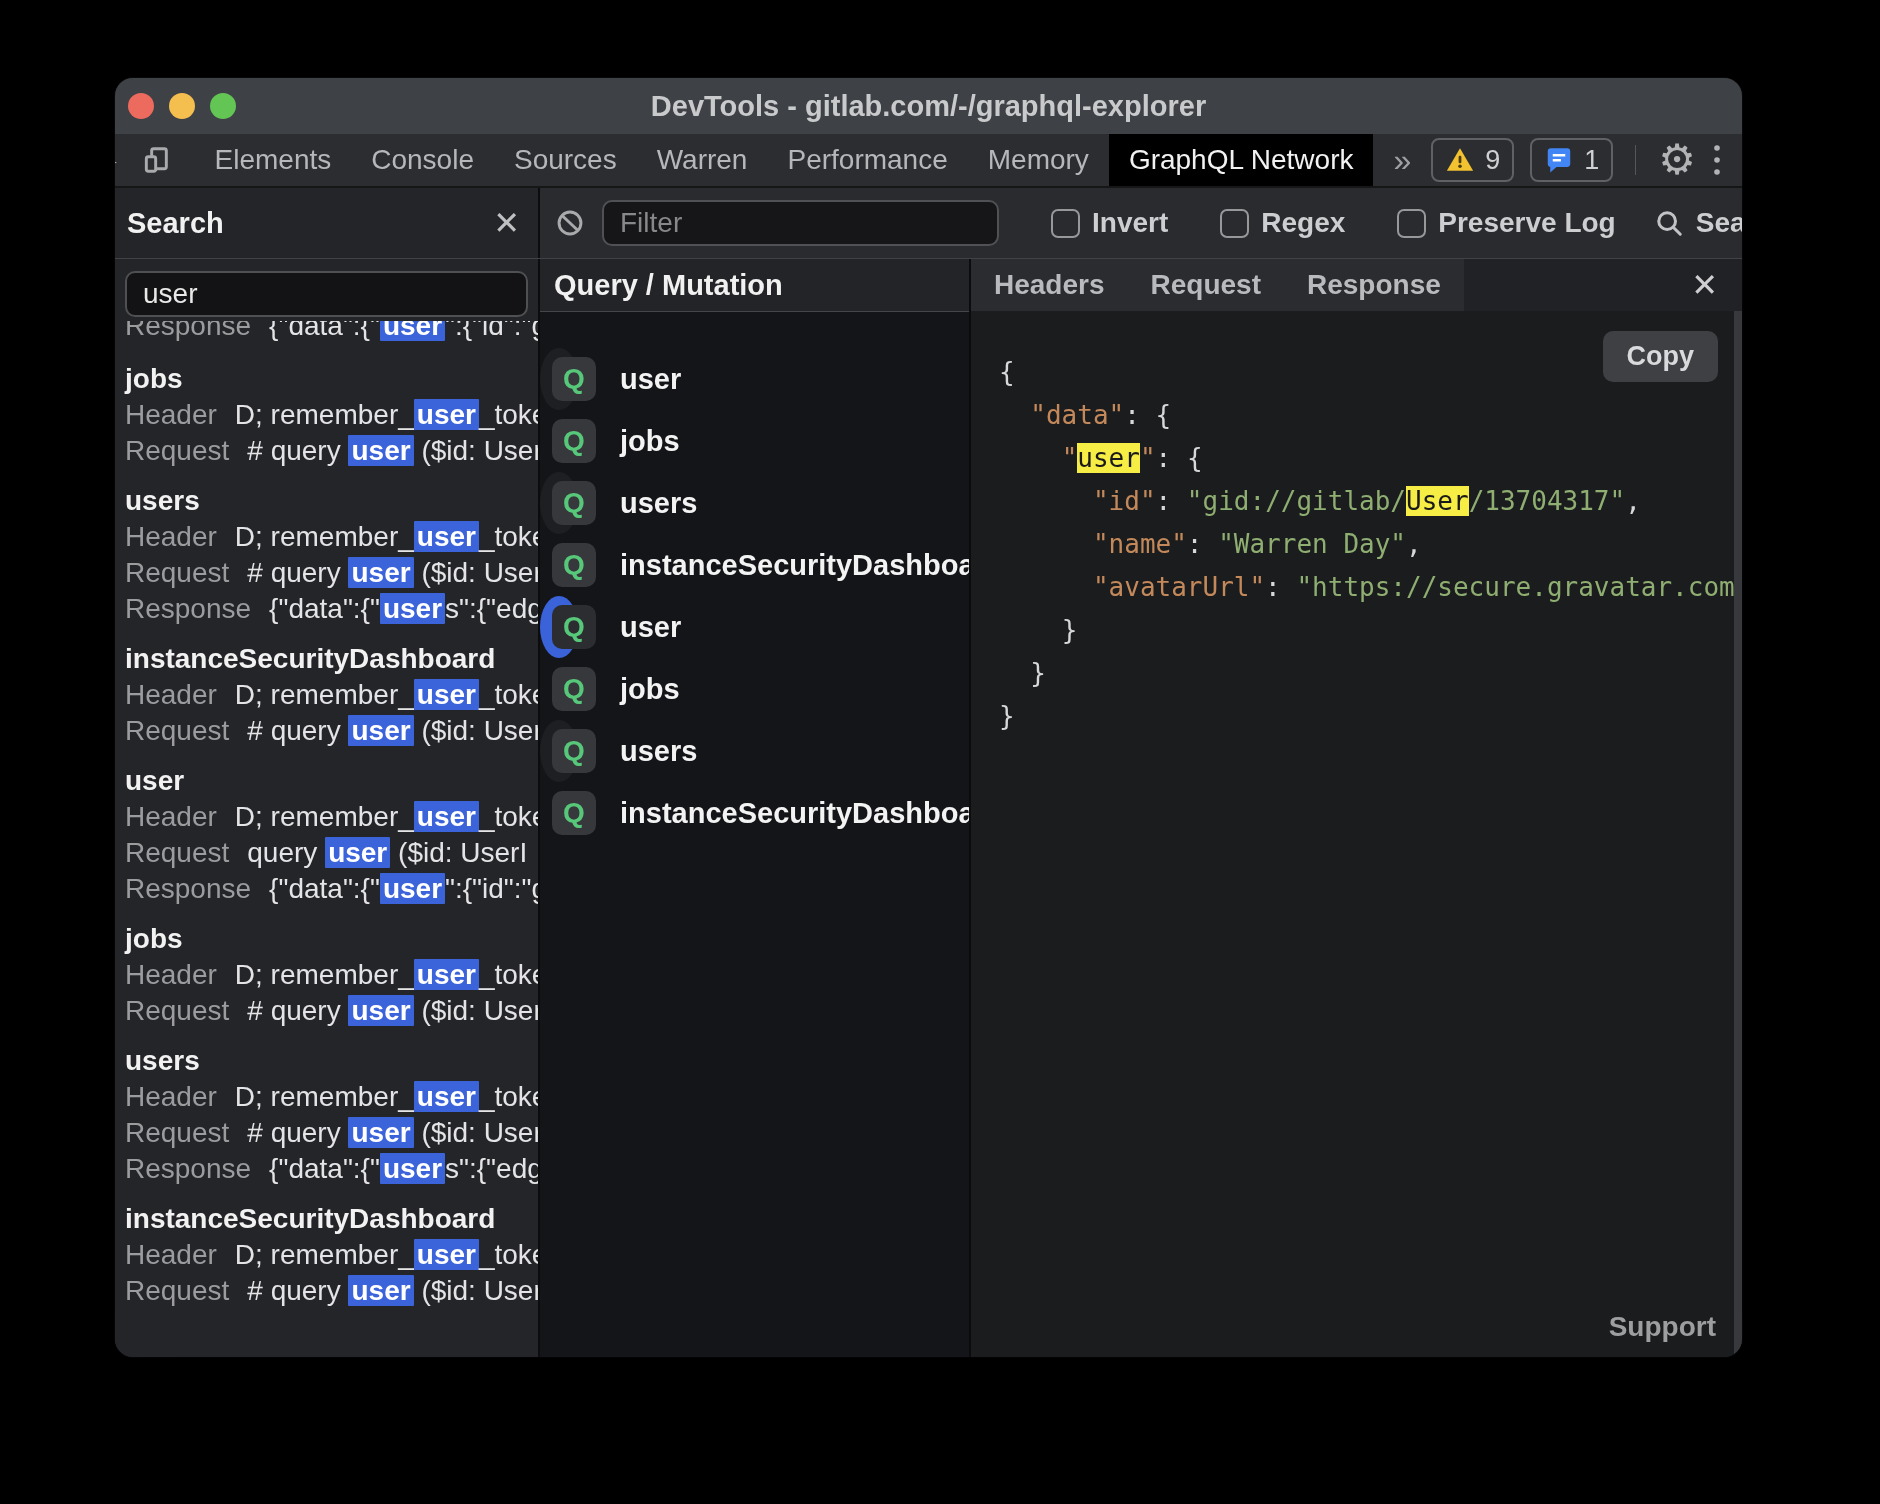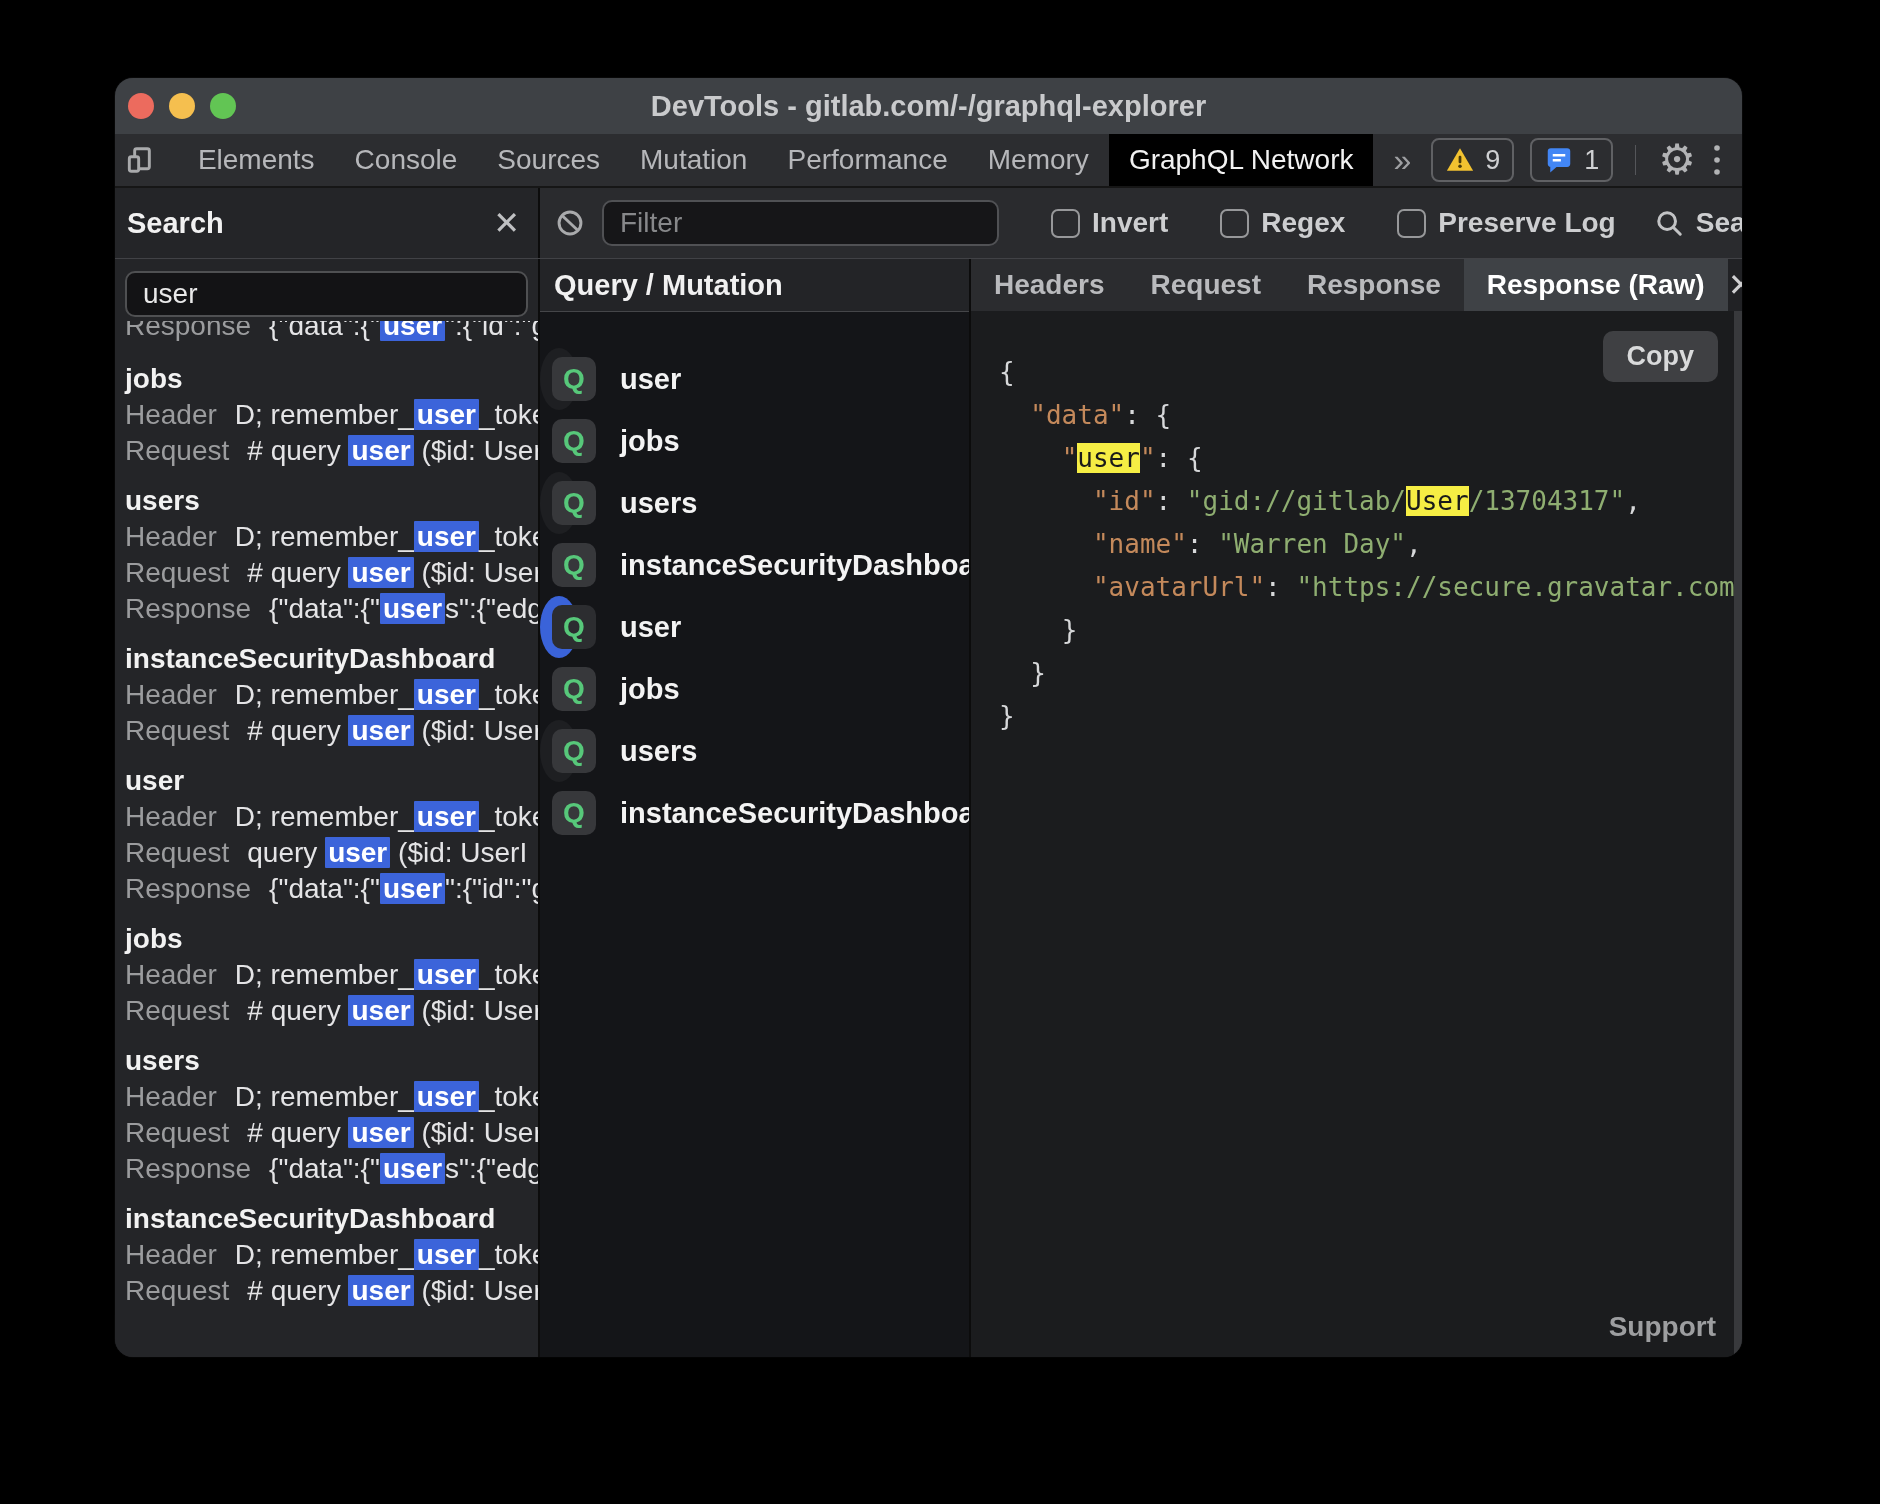--- a/index.html
+++ b/index.html
@@ -112,21 +112,21 @@
         <svg width="32" height="32" viewBox="0 0 24 24" fill="none" stroke="#a9aaac" stroke-width="2.2" stroke-linejoin="round">
           <rect x="8" y="3.5" width="11" height="15" rx="1.5"></rect>
           <rect x="4" y="9.5" width="7" height="11" rx="1.5" fill="#2c2d30"></rect>
         </svg>
       </span>
     </div>
     <div class="tb-sep"></div>
     <div class="tb-tab">Elements</div>
     <div class="tb-tab">Console</div>
     <div class="tb-tab">Sources</div>
-    <div class="tb-tab">Mutation</div>
+    <div class="tb-tab">Warren</div>
     <div class="tb-tab">Performance</div>
     <div class="tb-tab">Memory</div>
     <div class="tb-tab active">GraphQL Network</div>
     <div class="tb-more">»</div>
     <div class="tb-right">
       <span class="badge">
         <svg width="30" height="30" viewBox="0 0 24 24">
           <path d="M12 2.5 L22.5 20.5 H1.5 Z" fill="#f2c230"></path>
           <rect x="10.9" y="8.5" width="2.2" height="6" rx="1" fill="#4a3b09"></rect>
           <circle cx="12" cy="17" r="1.4" fill="#4a3b09"></circle>
@@ -317,21 +317,20 @@
           </div>
         </div>
     </div>
 
     <div class="right-panel">
       <div class="rtabs">
         <div class="rtabs-group">
           <div class="rtab">Headers</div>
           <div class="rtab">Request</div>
           <div class="rtab">Response</div>
-          <div class="rtab active">Response (Raw)</div>
         </div>
         <span class="x-close">✕</span>
       </div>
       <div class="rcontent">
         <div class="copy-btn">Copy</div>
         <div class="code" id="json-code"><div class="code-line"><span></span><span class="p">{</span></div><div class="code-line"><span>  </span><span class="k">"data"</span><span class="p">: </span><span class="p">{</span></div><div class="code-line"><span>    </span><span class="k">"</span><span class="k hl-y">user</span><span class="k">"</span><span class="p">: </span><span class="p">{</span></div><div class="code-line"><span>      </span><span class="k">"id"</span><span class="p">: </span><span class="s">"gid://gitlab/</span><span class="s hl-y">User</span><span class="s">/13704317"</span><span class="p">,</span></div><div class="code-line"><span>      </span><span class="k">"name"</span><span class="p">: </span><span class="s">"Warren Day"</span><span class="p">,</span></div><div class="code-line"><span>      </span><span class="k">"avatarUrl"</span><span class="p">: </span><span class="s">"https://secure.gravatar.com/avatar</span></div><div class="code-line"><span>    </span><span class="p">}</span></div><div class="code-line"><span>  </span><span class="p">}</span></div><div class="code-line"><span></span><span class="p">}</span></div></div>
         <div class="scroll-track"></div>
         <div class="support">Support</div>
       </div>
     </div>

